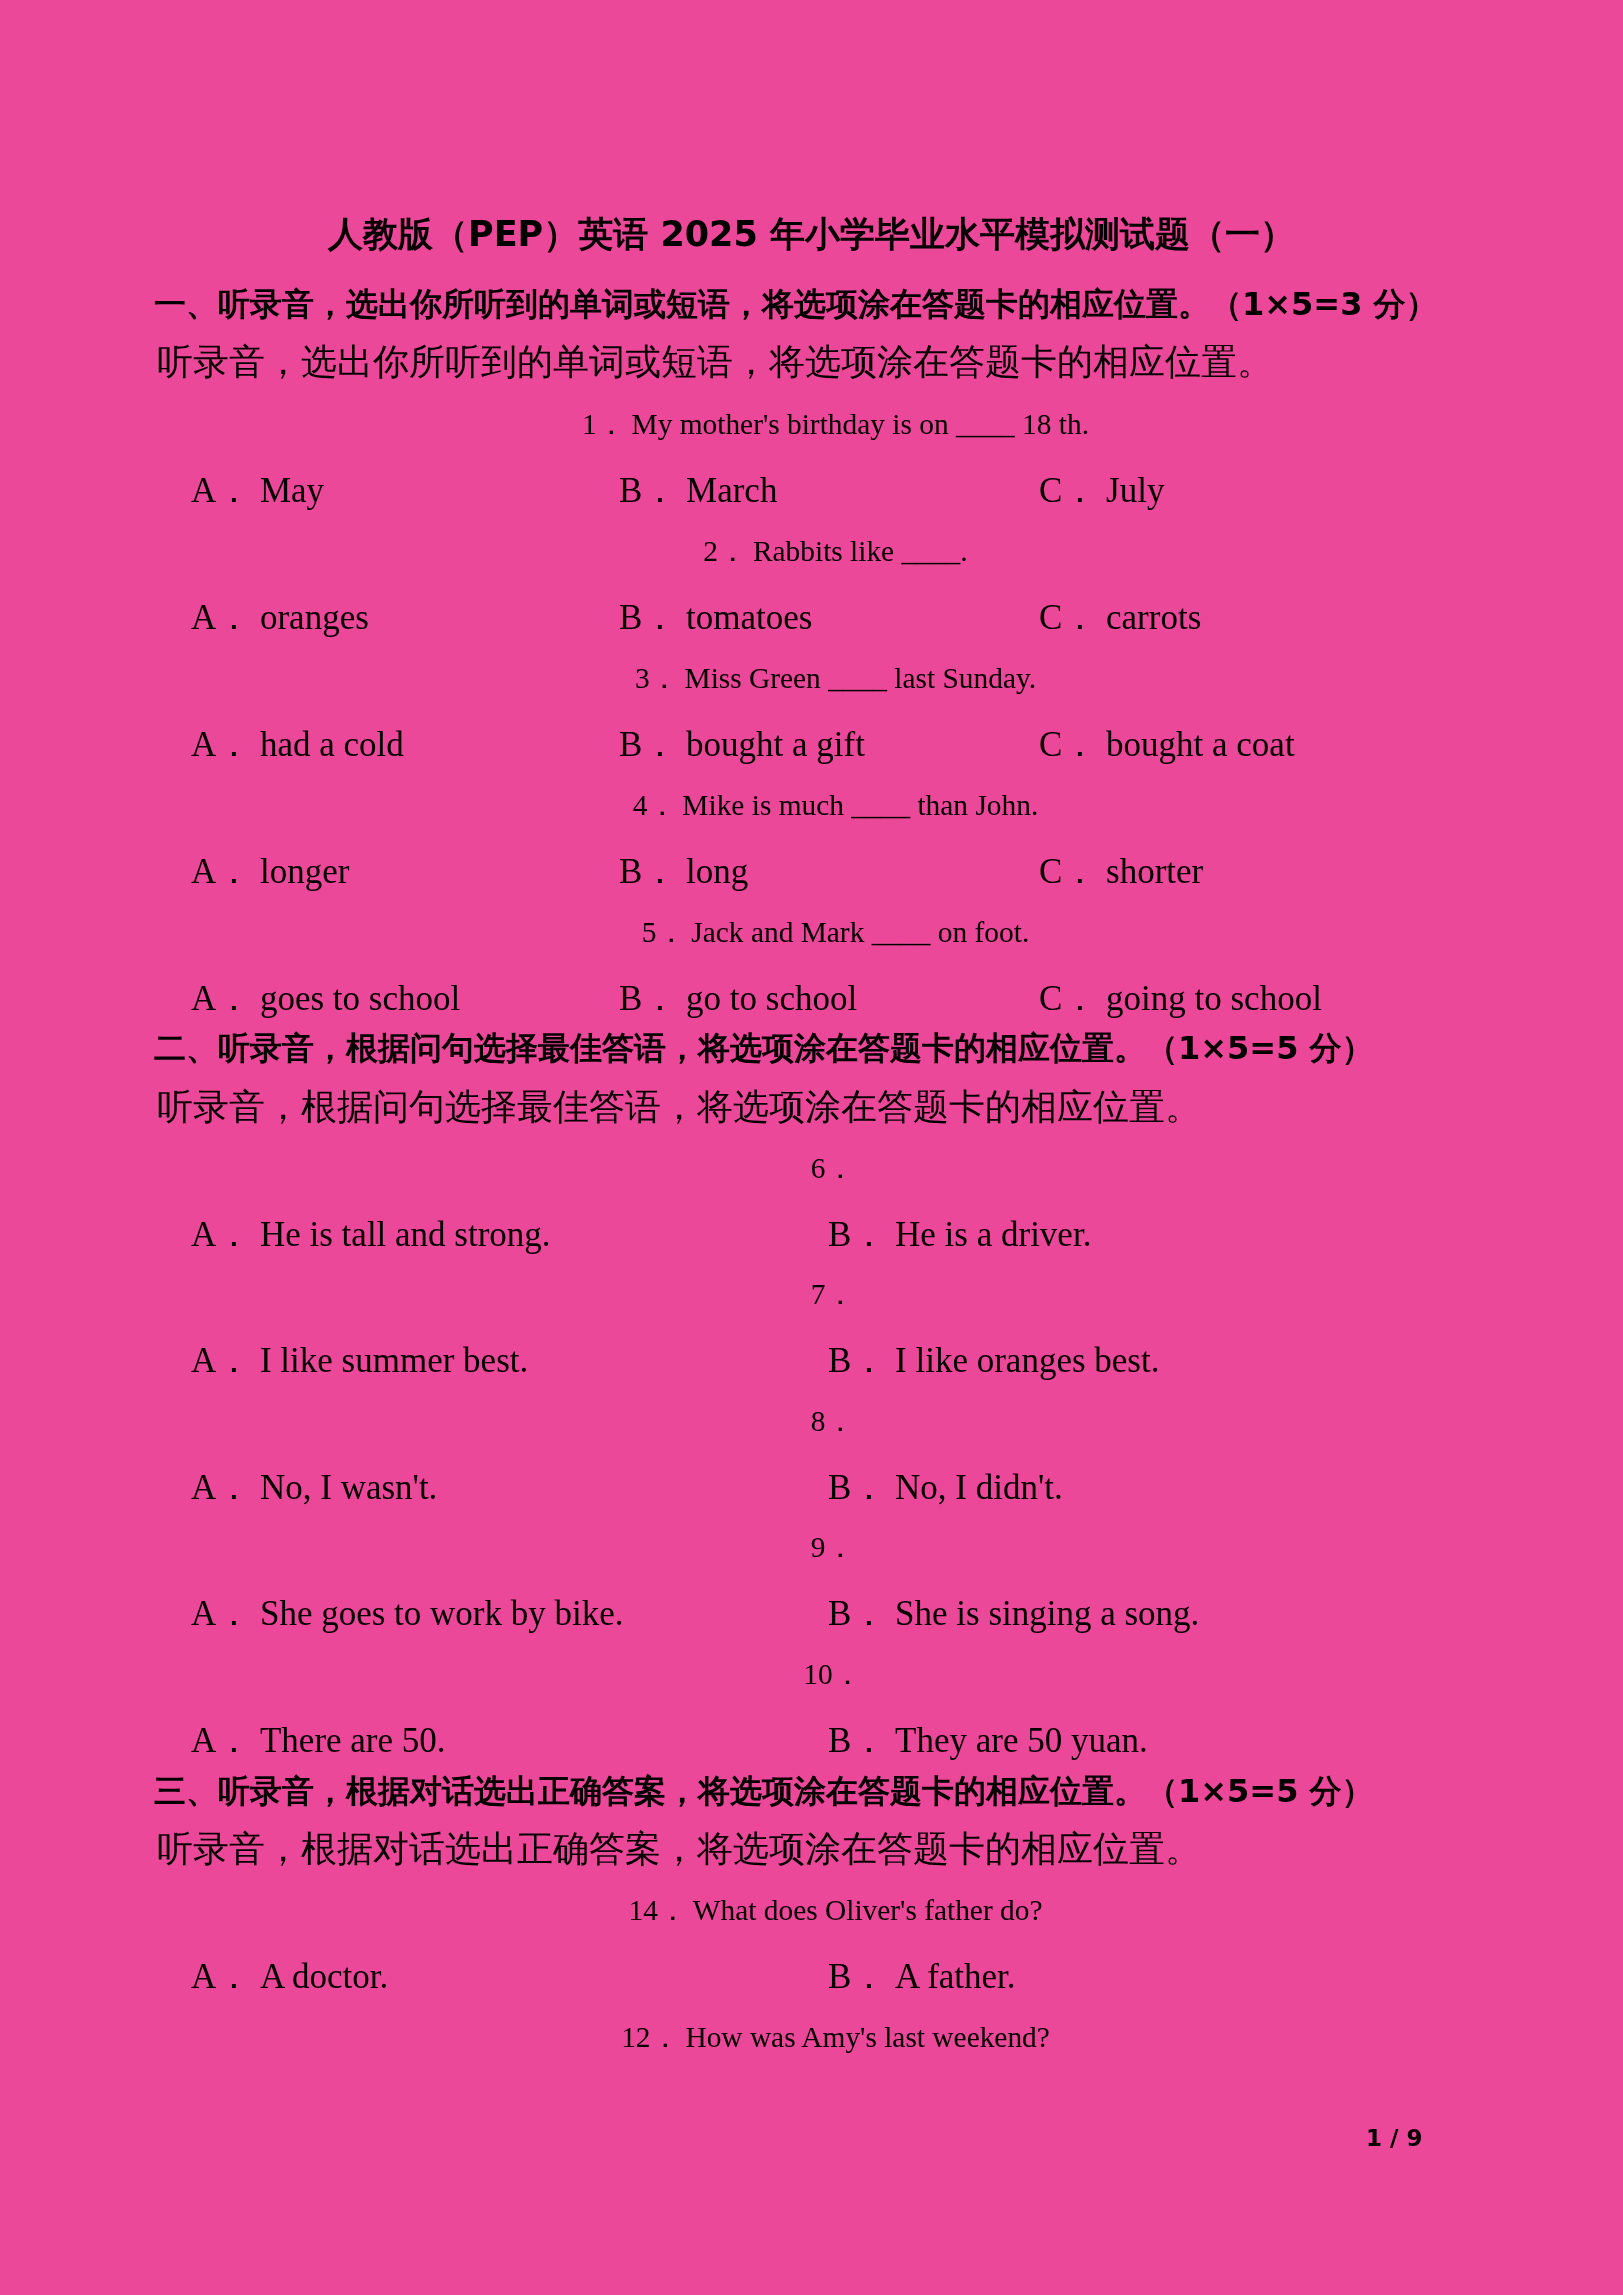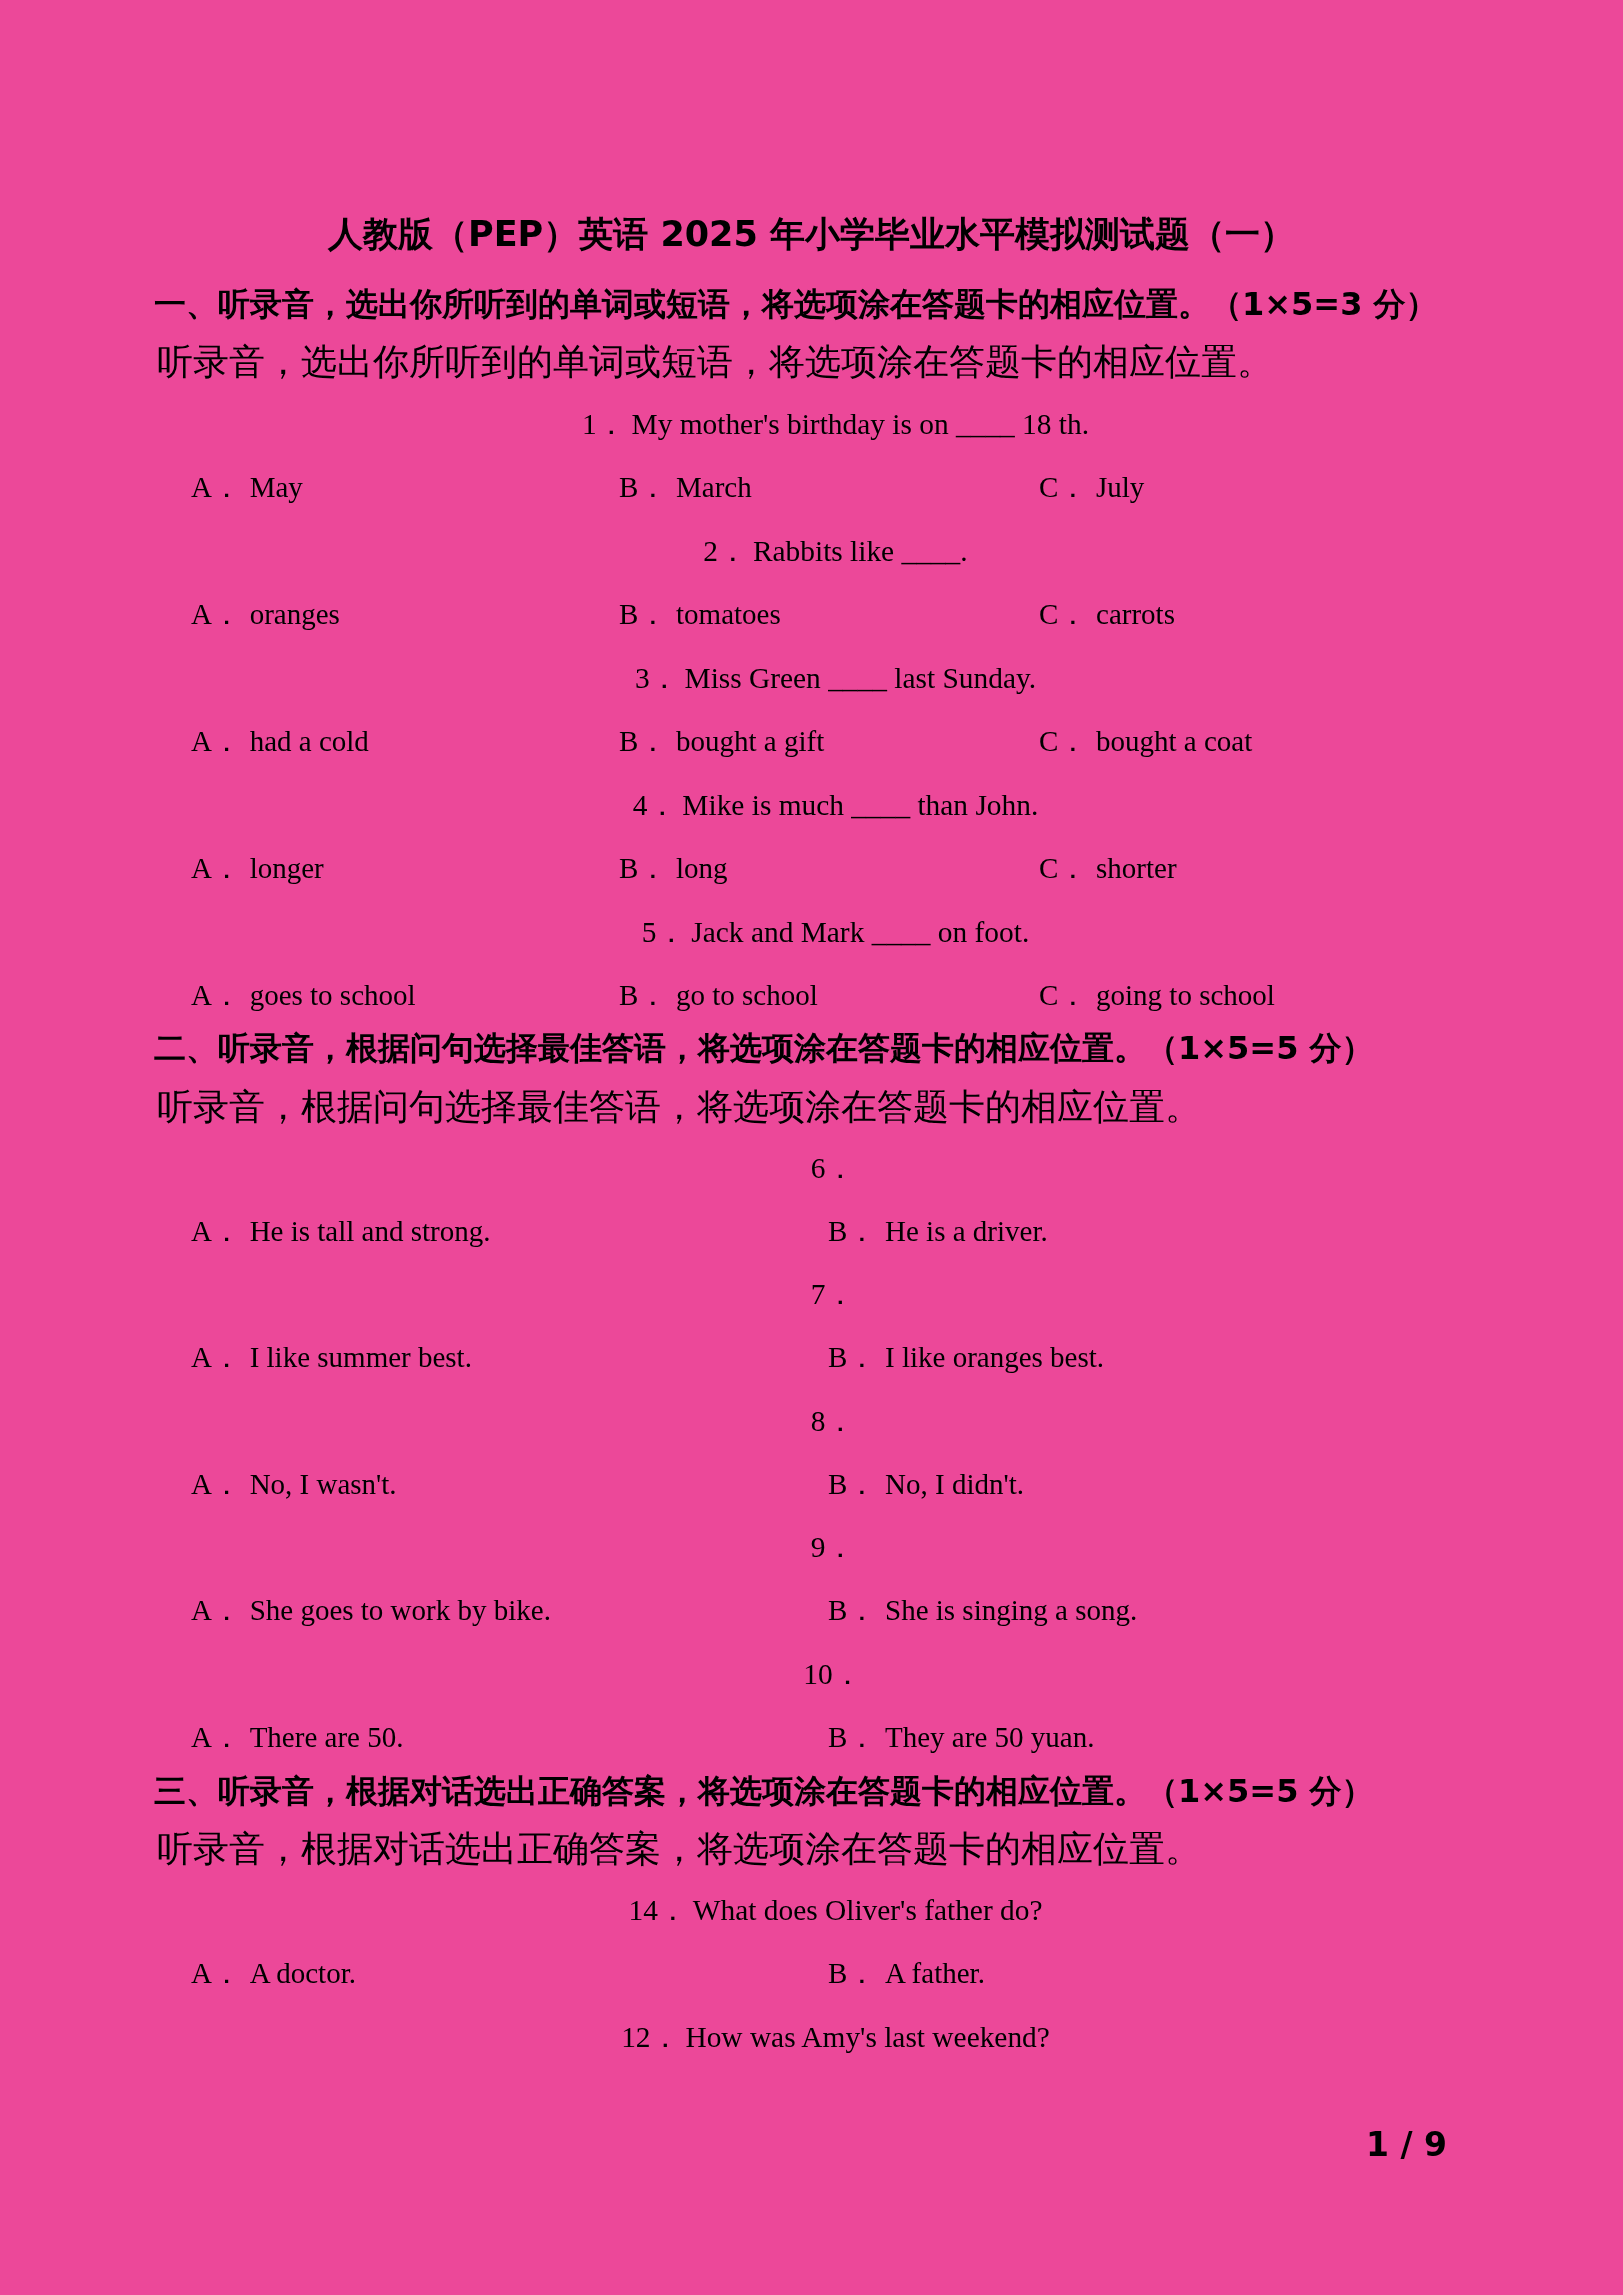--- a/index.html
+++ b/index.html
@@ -56,40 +56,40 @@
     white-space: nowrap;
     text-align: center;
   }
   .q .qnum { margin-right: 5.5px; }
   .opts {
     position: absolute;
     left: 0;
     width: 100%;
     height: 38px;
     font-family: "Liberation Serif", "DejaVu Serif", serif;
-    font-size: 29px;
+    font-size: 35px;
     line-height: 1.15;
   }
   .opt {
     position: absolute;
     top: 0;
     white-space: nowrap;
   }
   .opt .olabel { margin-right: 8.7px; }
   .ca  { left: 191px; }
   .cb3 { left: 619px; }
   .cc3 { left: 1039px; }
   .cb2 { left: 828px; }
   .page-indicator {
     position: absolute;
     top: 2125px;
     left: 1366px;
     font-family: "DejaVu Sans", "Liberation Sans", sans-serif;
     font-weight: bold;
-    font-size: 33px;
+    font-size: 23px;
   }
 </style>
 </head>
 <body>
 
 <div class="page">
 
   <h1 class="title">人教版（PEP）英语 2025 年小学毕业水平模拟测试题（一）</h1>
 
   <div class="sec-heading" style="top:286px">一、听录音，选出你所听到的单词或短语，将选项涂在答题卡的相应位置。（1×5=3 分）</div>

